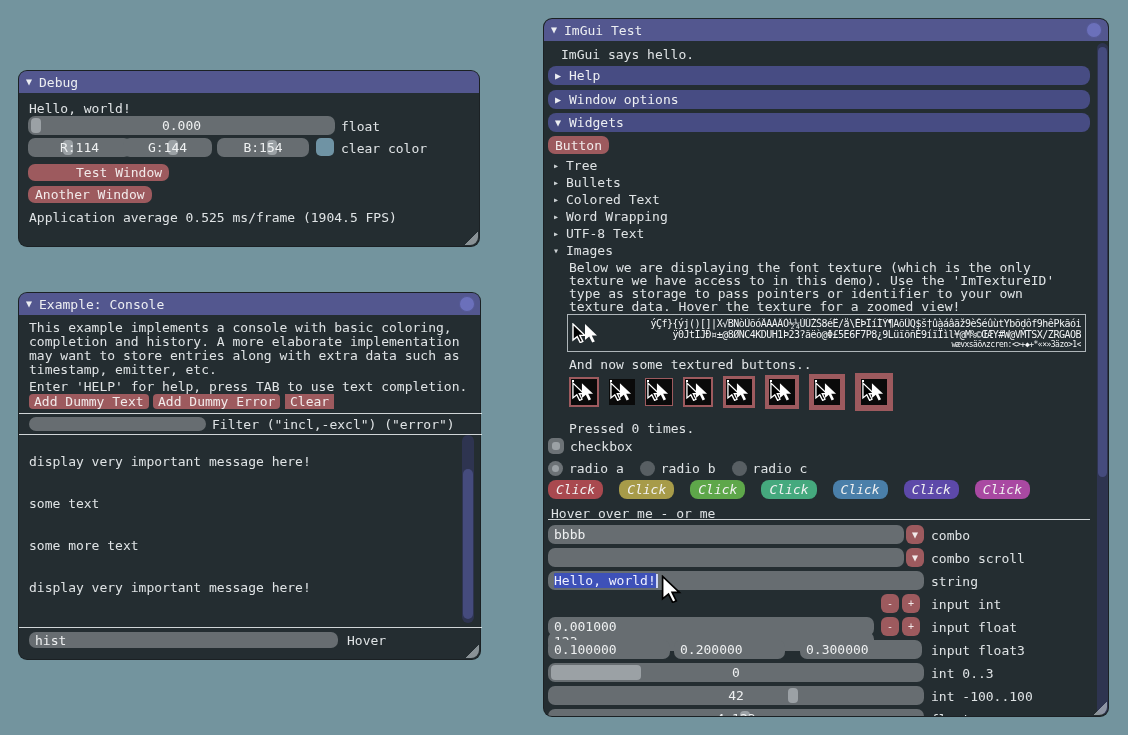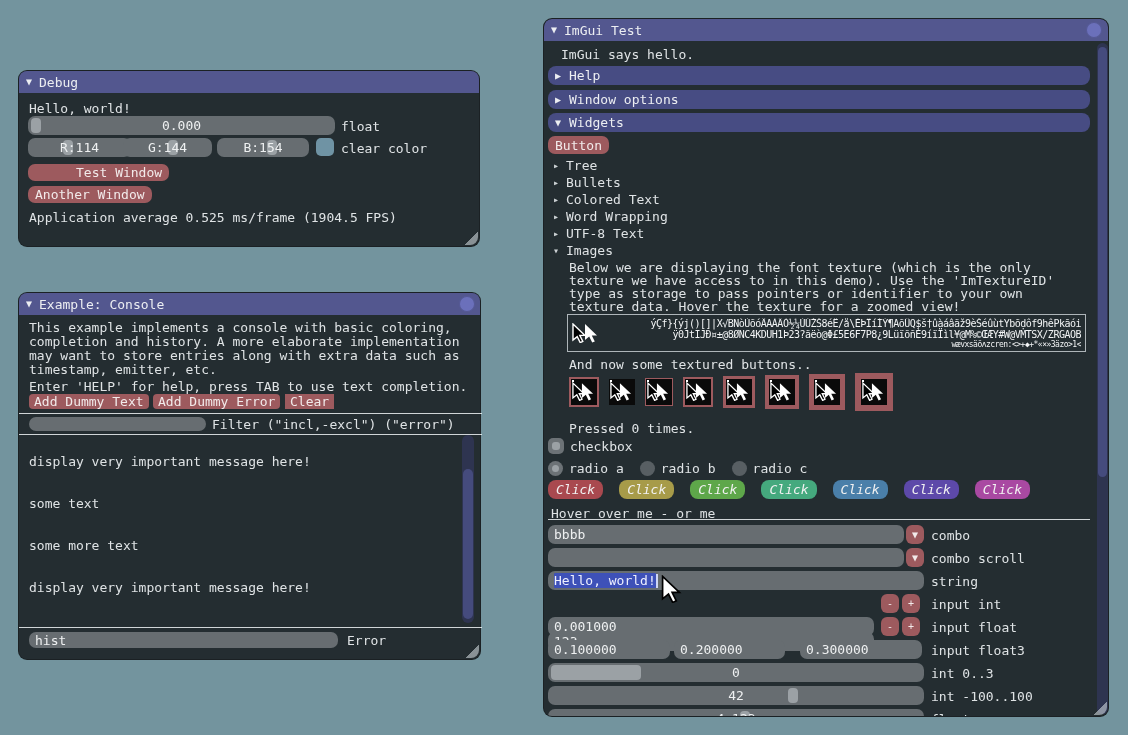--- a/index.html
+++ b/index.html
@@ -136,21 +136,21 @@
       
       
     </div>
   </div>
   <div class="sb-track" style="left:443px;top:142px;width:12px;height:188px;">
     <div class="sb-thumb" style="top:34px;height:150px;"></div>
   </div>
 
   <div class="sep" style="left:0px;top:334px;width:463px;"></div>
   <div class="field" style="left:10px;top:339px;width:309px;height:16px;"><span>hist</span></div>
-  <div class="txt" style="left:328px;top:340px;">Error</div>
+  <div class="txt" style="left:328px;top:340px;">Hover</div>
   <div class="grip"></div>
 </div>
 
 <div class="window" style="left:543px;top:18px;width:566px;height:699px;overflow:hidden;">
   <div class="titlebar">
     <span class="tri">▼</span>
     <span>ImGui Test</span>
   </div>
   <div class="closebtn" style="right:6px;"></div>
 

